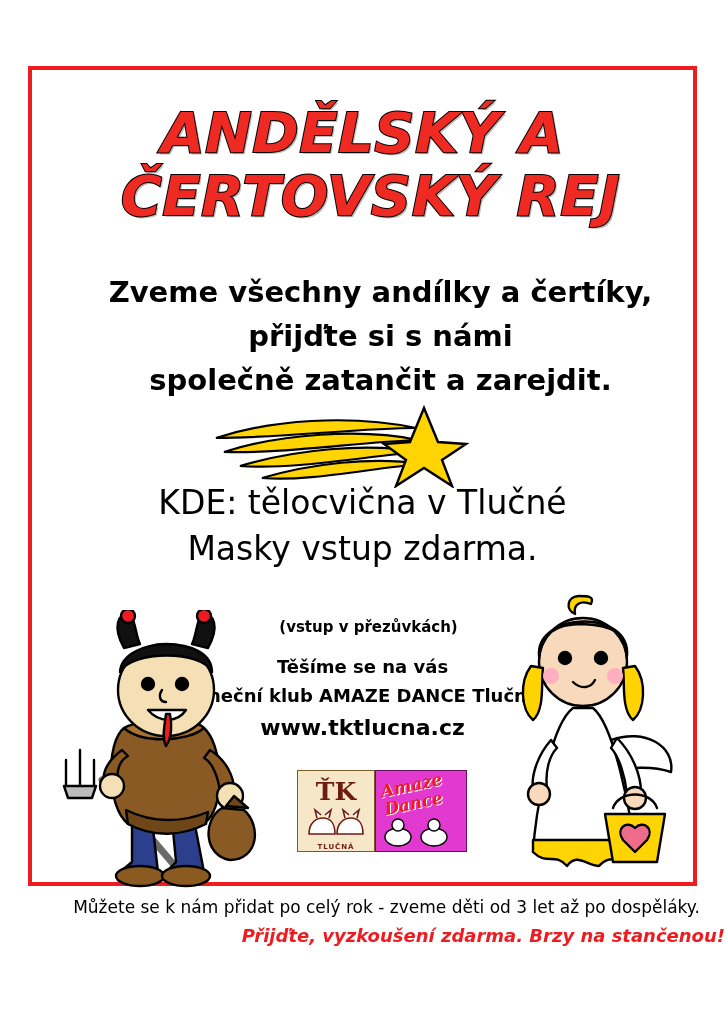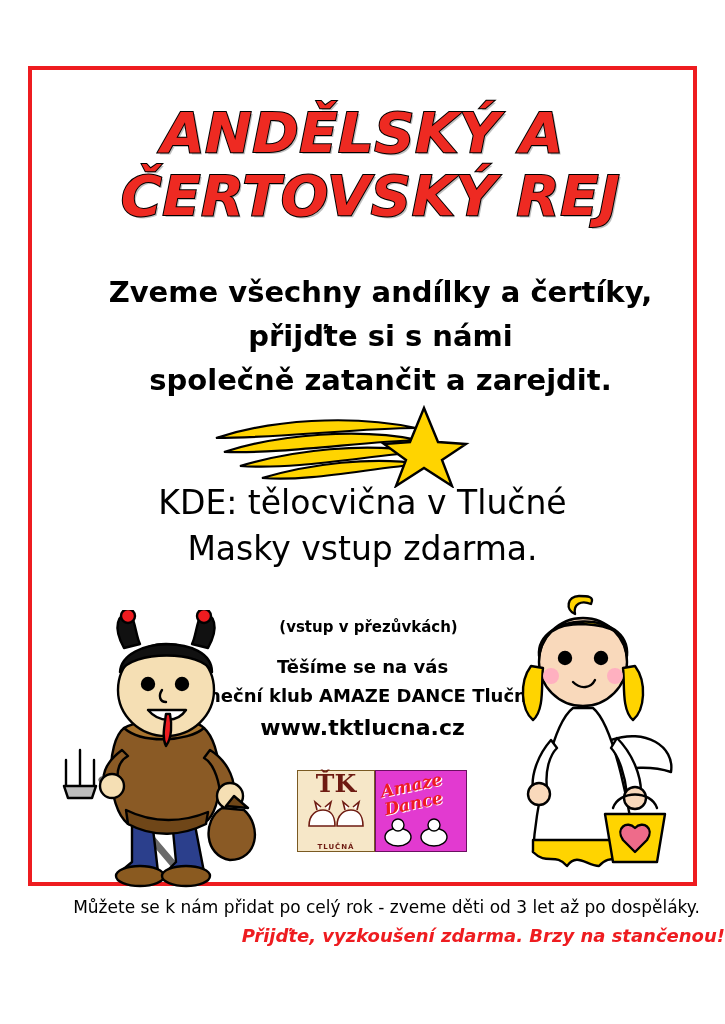--- a/index.html
+++ b/index.html
@@ -118,20 +118,21 @@
     width: 78px; height: 82px;
     background: #f6e7c8;
     border: 1px solid #7a5a22;
     position: relative;
     display: flex;
     flex-direction: column;
     align-items: center;
     justify-content: flex-start;
   }
   .logo-tk .tk-text {
+    margin-top: 8px;
     font-family: "DejaVu Serif", serif;
     font-weight: bold;
     font-size: 25px;
     color: #6e1b12;
     line-height: 1;
   }
   .logo-tk .tk-sub {
     position: absolute;
     bottom: 0;
     font-size: 7px;

